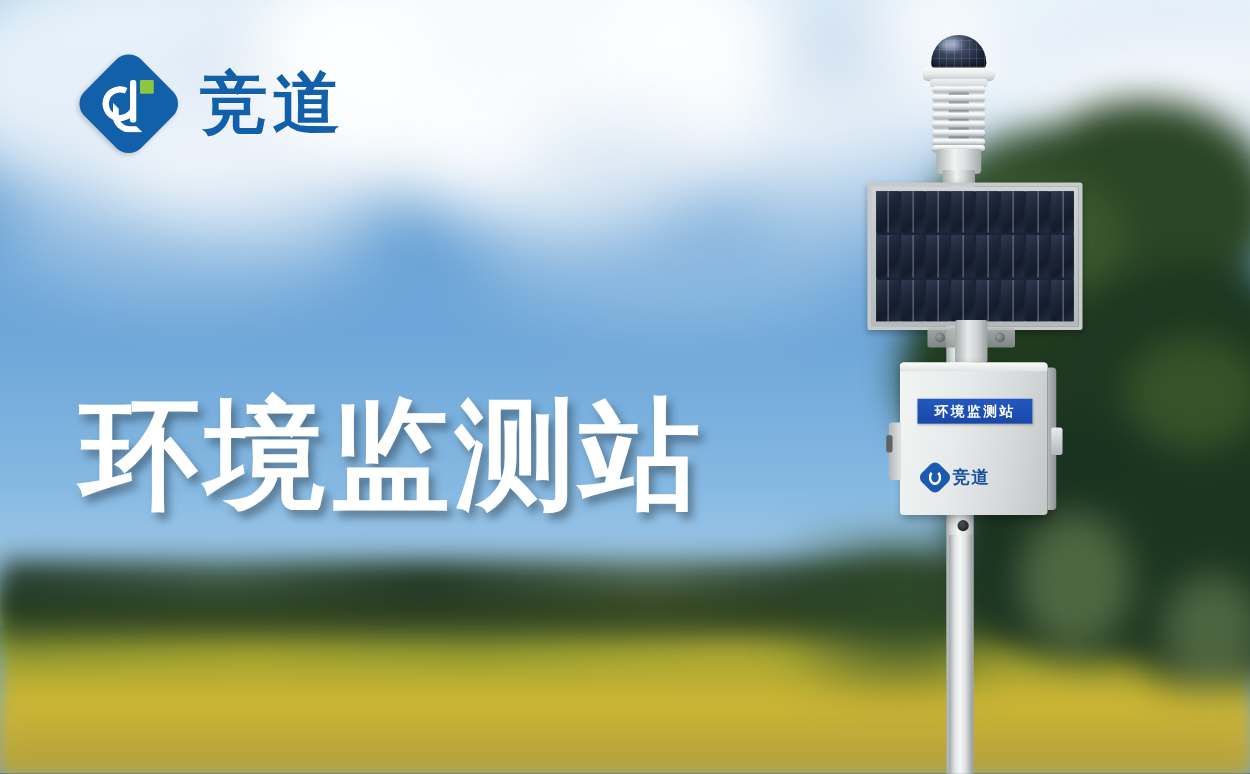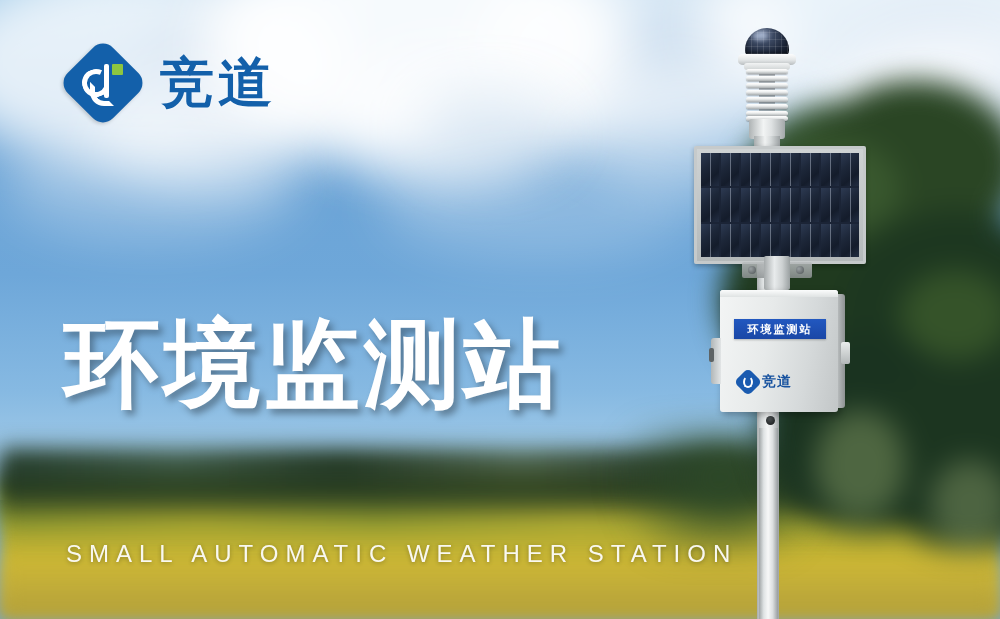--- a/index.html
+++ b/index.html
@@ -422,15 +422,14 @@
         <div class="brand-j"></div>
         <div class="brand-sq"></div>
       </div>
     </div>
     <div class="brand-text">竞道</div>
   </div>
 
   <div class="headline">
     <div class="hl-line hl2">环境监测站</div>
   </div>
-  <div class="subline">SMALL AUTOMATIC WEATHER STATION</div>
 
 </div>
 
 </body></html>

